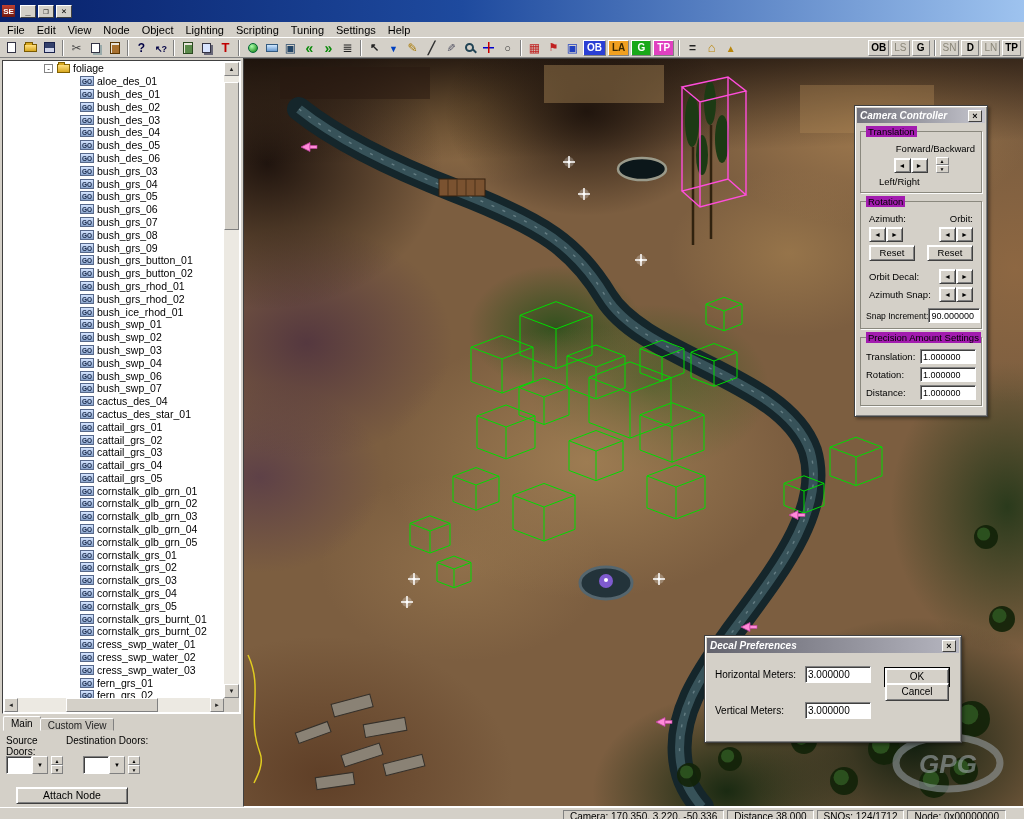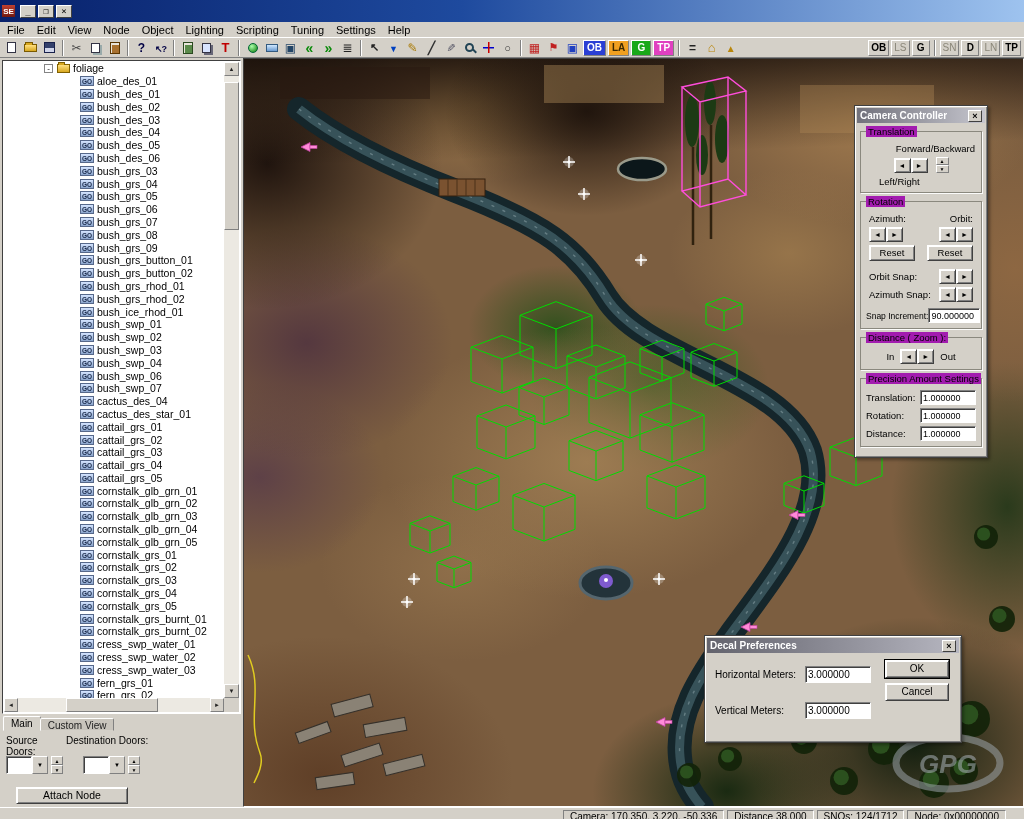--- a/index.html
+++ b/index.html
@@ -143,21 +143,21 @@
       radial-gradient(ellipse 24% 18% at 62% 98%, #1a2a12 0%, rgba(26,42,18,0) 72%),
       radial-gradient(ellipse 20% 26% at 98% 60%, #2a3a1c 0%, rgba(42,58,28,0) 75%),
       #7c5e40; }
   .overlay-svg { position:absolute; inset:0; pointer-events:none; }
 
   
   .float { position:absolute; background:#d4d0c8; border:1px solid #404040;
     box-shadow:inset 1px 1px 0 #fff, inset -1px -1px 0 #808080, 2px 2px 3px rgba(0,0,0,.35); }
   .float-title { height:15px; margin:2px; background:linear-gradient(90deg,#71717b,#c6c6ce); color:#fff;
     font-weight:bold; font-size:10px; display:flex; align-items:center; padding:0 3px; }
-  .float-title .tt { flex:1; white-space:nowrap; }
+  .float-title .tt { flex:1; white-space:nowrap;font-style:italic; }
   .close-btn { width:14px; height:12px; background:#d4d0c8; border:1px solid; border-color:#fff #404040 #404040 #fff;
     font-size:9px; line-height:10px; text-align:center; color:#000; flex:none; }
 
   .cam { left:610px; top:46px; width:134px; padding-bottom:6px; }
   .group { position:relative; border:1px solid #8a887e; box-shadow:1px 1px 0 rgba(255,255,255,.9); margin:8px 5px 4px;
     padding:8px 4px 5px; }
   .legend { position:absolute; top:-6px; left:5px; background:#a21caf; padding:0 2px; font-size:9.5px; white-space:nowrap; }
   .abtn { width:17px; height:15px; background:#d4d0c8; border:1px solid; border-color:#fff #404040 #404040 #fff;
     box-shadow:inset 1px 1px 0 #fff, inset -1px -1px 0 #808080; display:flex; align-items:center; justify-content:center;
     font-size:7px; flex:none; }
@@ -173,21 +173,21 @@
   .pair { display:flex; }
 
   .decal { left:460px; top:576px; width:258px; height:108px; }
   .decal-row { position:absolute; left:10px; display:flex; align-items:center; }
   .decal-label { font-size:10px; width:90px; }
   .decal-input { width:66px; height:17px; background:#fff; border:1px solid; border-color:#808080 #fff #fff #808080;
     box-shadow:inset 1px 1px 0 #404040; font-size:10px; padding:0 2px; font-family:"Liberation Sans",sans-serif; }
   .dlg-btn { position:absolute; right:12px; width:64px; height:18px; background:#d4d0c8; border:1px solid;
     border-color:#fff #404040 #404040 #fff; box-shadow:inset 1px 1px 0 #fff, inset -1px -1px 0 #808080;
     font-size:10px; text-align:center; line-height:16px; }
-  .dlg-btn.default { outline:1px solid #000; }
+  .dlg-btn.default { outline:1px solid #000;margin-top:8px; }
 
   
   .statusbar { height:18px; display:flex; align-items:center; gap:3px; padding:2px 18px; background:#d4d0c8;
     border-top:1px solid #fff; font-size:10px; }
   .sb-fill { flex:1; }
   .sb-cell { height:14px; border:1px solid; border-color:#808080 #fff #fff #808080; padding:0 6px; display:flex;
     align-items:center; white-space:nowrap; }
 </style>
 </head>
 <body>
@@ -806,47 +806,36 @@
           <span class="pair">
             <span class="abtn ar-l"></span>
             <span class="abtn ar-r"></span>
           </span>
         </div>
         <div class="crow2">
           <span class="reset-btn">Reset</span>
           <span class="reset-btn">Reset</span>
         </div>
         <div class="crow2" style="margin-top:8px;">
-          <span class="clabel">Orbit Snap:</span>
+          <span class="clabel">Orbit Decal:</span>
           <span class="pair">
             <span class="abtn ar-l"></span>
             <span class="abtn ar-r"></span>
           </span>
         </div>
         <div class="crow2">
           <span class="clabel">Azimuth Snap:</span>
           <span class="pair">
             <span class="abtn ar-l"></span>
             <span class="abtn ar-r"></span>
           </span>
         </div>
         <div class="crow2" style="margin-top:6px; padding:0 1px;">
           <span class="clabel" style="font-size:8.5px;">Snap Increment:</span>
           <input class="mini-input" style="width: 52px;" value="90.000000">
-        </div>
-      </div>
-      <div class="group">
-        <span class="legend">Distance ( Zoom ):</span>
-        <div class="crow">
-          <span class="clabel" style="margin-right:6px;">In</span>
-          <span class="pair">
-            <span class="abtn ar-l"></span>
-            <span class="abtn ar-r"></span>
-          </span>
-          <span class="clabel" style="margin-left:6px;">Out</span>
         </div>
       </div>
       <div class="group">
         <span class="legend">Precision Amount Settings</span>
         <div>
 
             <div class="crow2" style="padding:0 1px;">
               <span class="clabel">Translation:</span>
               <input class="mini-input" value="1.000000" style="">
             </div>

